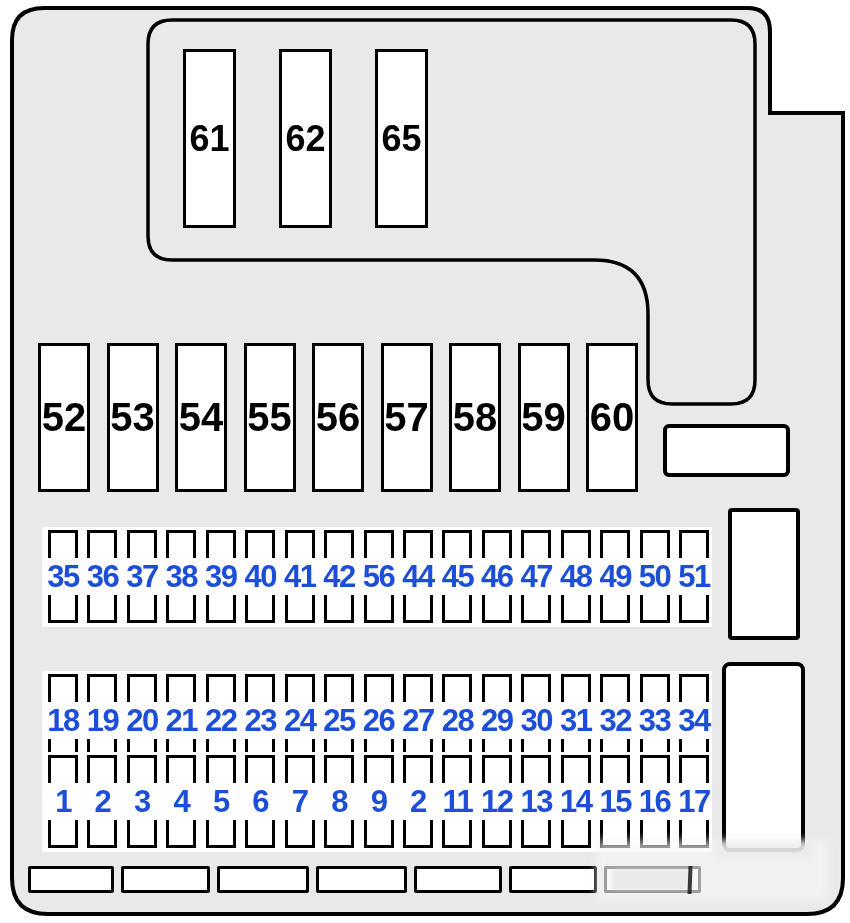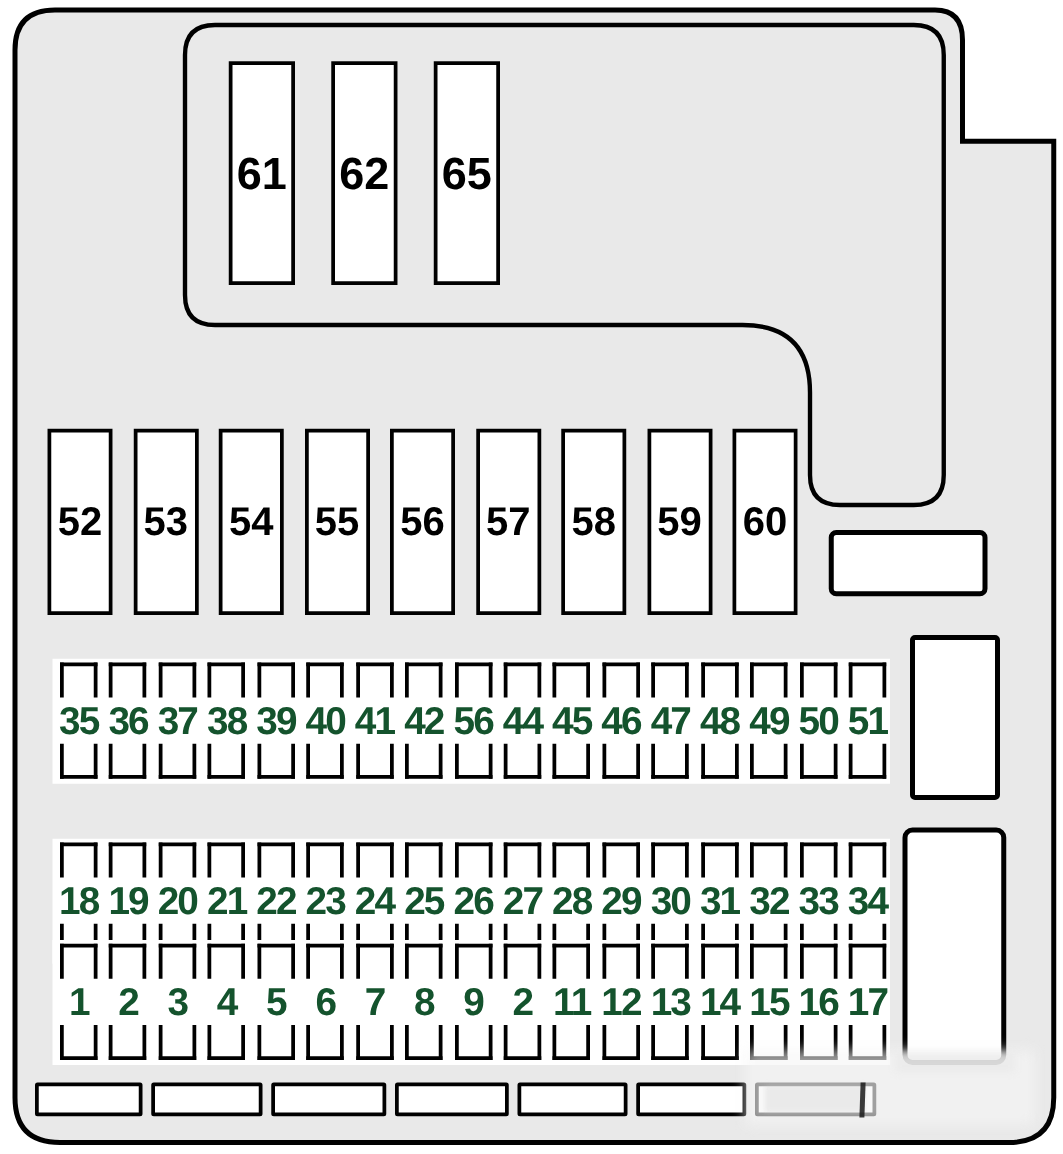--- a/index.html
+++ b/index.html
@@ -5,45 +5,45 @@
   html,body { margin:0; padding:0; background:#ffffff; }
   .stage {
     position:relative; width:850px; height:923px; background:#ffffff;
     font-family:"Liberation Sans", sans-serif; overflow:hidden;
     --box-fill:#e9e9e9; --line:#000000; --fuse-fill:#ffffff;
   }
   svg.shapes { position:absolute; left:0; top:0; width:850px; height:923px; }
 
   
   .row-abs { position:absolute; display:flex; }
-  #row-top { left:183px; top:49px; height:179px; gap:29px; }
+  #row-top { left:183px; top:49px; height:179px; gap:43px; }
   #row-mid { left:38px;  top:343px; height:149px; gap:16.5px; }
   .fuse-lg {
     box-sizing:border-box; background:var(--fuse-fill); border:3px solid var(--line);
     display:flex; align-items:center; justify-content:center;
     font-weight:bold; color:#000;
   }
   #row-top .fuse-lg { width:53px; font-size:36px; }
-  #row-mid .fuse-lg { width:52px; font-size:32px; }
+  #row-mid .fuse-lg { width:52px; font-size:40px; }
 
   
   .mini-strip {
     position:absolute; left:42px; width:670px; height:100px; background:var(--fuse-fill);
     display:flex; justify-content:space-between; box-sizing:border-box;
     padding:0 3px 0 6px;
   }
   #strip-a { top:527px; } #strip-b { top:639px;margin-top:32px; } #strip-c { top:752px; }
   .mini-cell { width:30px; display:flex; flex-direction:column; }
   .mini-cell .tb { height:28px; margin-top:3px; box-sizing:border-box;
     border:3px solid var(--line); border-bottom:none; }
   .mini-cell .bb { height:28px; margin-bottom:4px; box-sizing:border-box;
     border:3px solid var(--line); border-top:none; }
   .mini-cell .num {
     flex:1; display:flex; align-items:center; justify-content:center;
-    font-weight:bold; font-size:31px; letter-spacing:-1.5px; color:#14532d;
+    font-weight:bold; font-size:31px; letter-spacing:-1.5px; color:#1d4ed8;
     white-space:nowrap; overflow:visible;
   }
 
   
   .conn { position:absolute; box-sizing:border-box; background:var(--fuse-fill); border:4px solid var(--line); }
   #conn-mid   { left:663px; top:424px; width:127px; height:53px;  border-radius:6px; }
   #conn-upper { left:728px; top:508px; width:72px;  height:132px; border-radius:4px; }
   #conn-lower { left:722px; top:662px; width:83px;  height:190px; border-radius:8px; }
 
   

